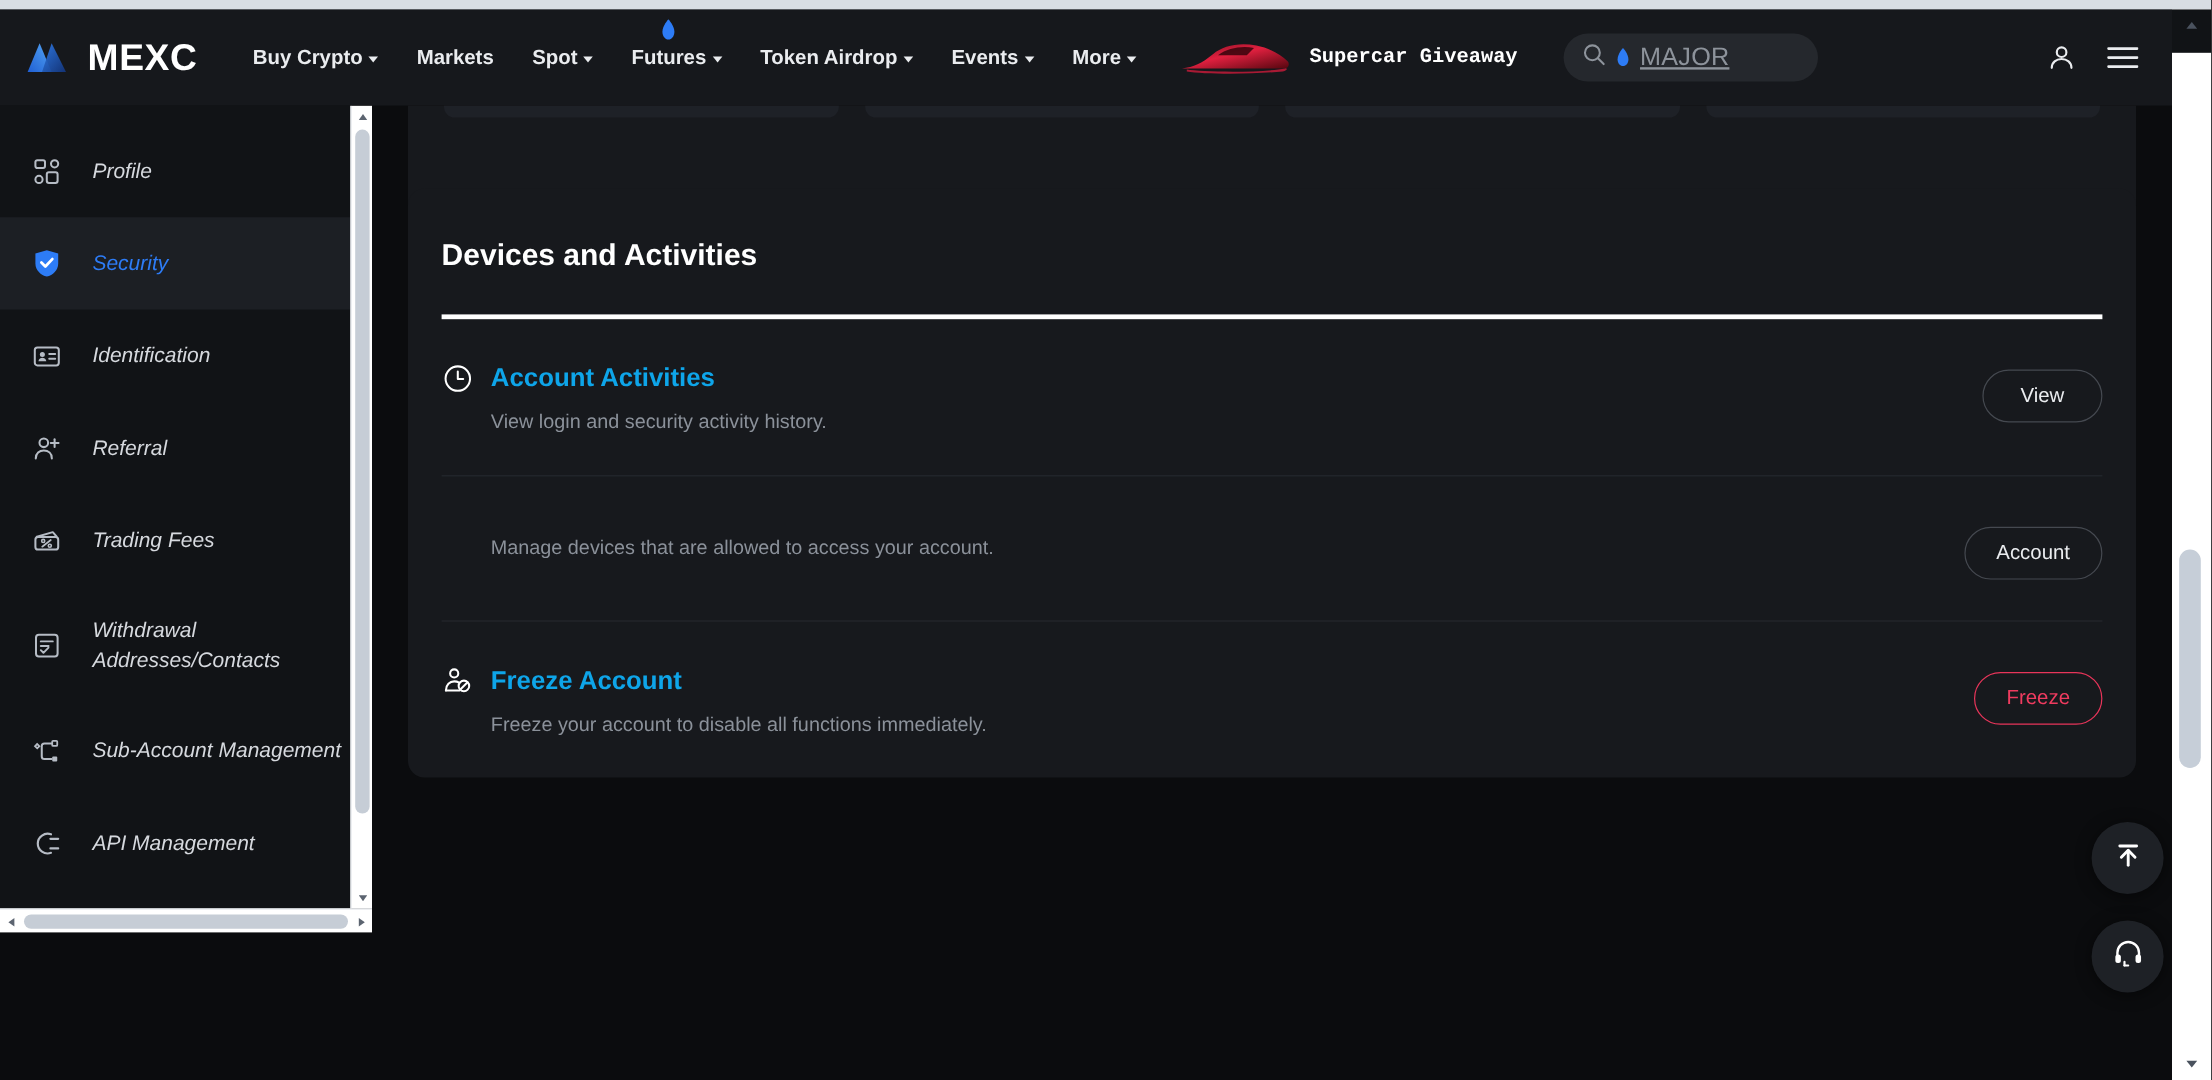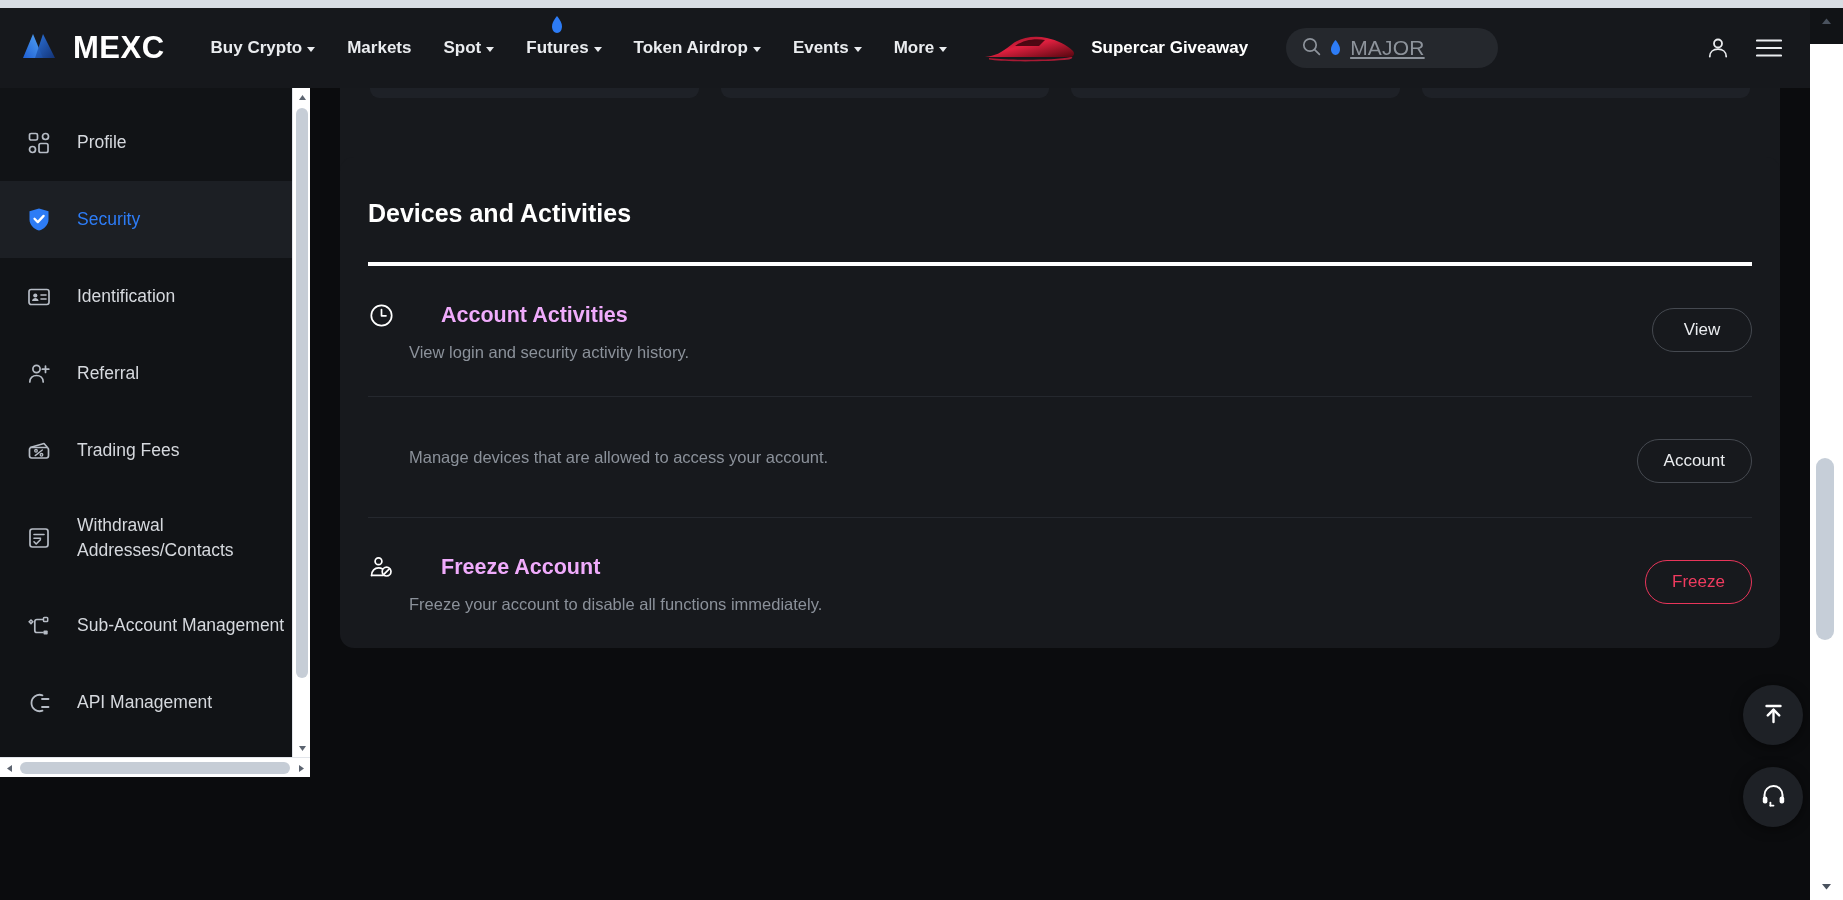--- a/index.html
+++ b/index.html
@@ -21,21 +21,21 @@
   }
 
   
   .header {
     position: absolute; top: 8px; left: 0; width: 1810px; height: 80px;
     background: #16181c;
     display: flex; align-items: center;
     padding: 0 22px;
     z-index: 40;
   }
-  .logo-wrap { display: flex; align-items: flex-start; gap: 13px; margin-right: 30px; }
+  .logo-wrap { display: flex; align-items: center; gap: 13px; margin-right: 30px; }
   .logo-mark { width: 38px; height: 32px; flex: none; }
   .logo-text {
     font-size: 31px; font-weight: 700; color: #ffffff; letter-spacing: 0.5px;
     font-family: "Liberation Sans", sans-serif;
   }
 
   .nav { display: flex; align-items: center; gap: 0; }
   .nav-item {
     position: relative;
     display: flex; align-items: center; gap: 5px;
@@ -48,21 +48,21 @@
     border-left: 4.5px solid transparent;
     border-right: 4.5px solid transparent;
     border-top: 5.5px solid #eaecef;
     margin-top: 3px;
   }
   .flame-badge {
     position: absolute; top: -12px; left: 50%; transform: translateX(-14px);
     width: 14px; height: 18px;
   }
 
-  .promo { display: flex; align-items: center; gap: 14px; margin-left: 18px; cursor: pointer; }
+  .promo { display: flex; align-items: center; gap: 14px; margin-left: 18px; cursor: pointer; font-family: Liberation Mono, monospace; }
   .promo-car { width: 96px; height: 38px; position: relative; }
   .promo-label { color: #ffffff; font-size: 17px; font-weight: 600; white-space: nowrap; }
 
   .search-box {
     margin-left: 38px;
     width: 212px; height: 40px; border-radius: 20px;
     background: #25282d;
     display: flex; align-items: center; gap: 8px;
     padding: 0 16px; cursor: text;
   }
@@ -72,20 +72,21 @@
 
   .hdr-right { display: flex; align-items: center; gap: 26px; margin-left: auto; padding-right: 6px; }
   .hdr-icon-btn { cursor: pointer; display: flex; align-items: center; justify-content: center; }
 
   
   .sidebar {
     position: absolute; top: 88px; left: 0; width: 292px; height: 669px;
     background: #111316;
     overflow: hidden;
     z-index: 20;
+    font-style: italic;
   }
   .side-list { padding-top: 16px; }
   .side-item {
     display: flex; align-items: center; gap: 25px;
     height: 77px; padding: 0 0 0 26px;
     color: #d6d9de; font-size: 17.5px; font-weight: 400;
     cursor: pointer;
   }
   .side-item.tall { height: 98px; align-items: center; }
   .side-item.active { background: #1c1f24; color: #2d7cf6; }
@@ -152,21 +153,21 @@
 
   .row {
     display: flex; align-items: flex-start;
     padding: 36px 0 34px 0;
     border-bottom: 1px solid #25282e;
   }
   .row:last-child { border-bottom: none; }
   .row-body { flex: 1; min-width: 0; }
   .row-head { display: flex; align-items: center; gap: 15px; }
   .row-ico { width: 26px; height: 26px; flex: none; display: flex; align-items: center; justify-content: center; }
-  .row-title { font-size: 21.5px; font-weight: 700; color: #f0abfc; margin-left: 32px; }
+  .row-title { font-size: 21.5px; font-weight: 700; color: #0ea5e9; }
   .row-desc { font-size: 16.5px; color: #8b919a; margin-top: 15px; padding-left: 41px; }
 
   .row-action { flex: none; display: flex; align-items: center; padding-top: 6px; }
   .pill-btn {
     min-width: 100px; height: 44px; padding: 0 26px;
     border-radius: 22px; border: 1px solid #454950;
     background: transparent; color: #eaecef;
     font-size: 17px; font-family: "Liberation Sans", sans-serif;
     cursor: pointer; display: flex; align-items: center; justify-content: center;
     white-space: nowrap;

